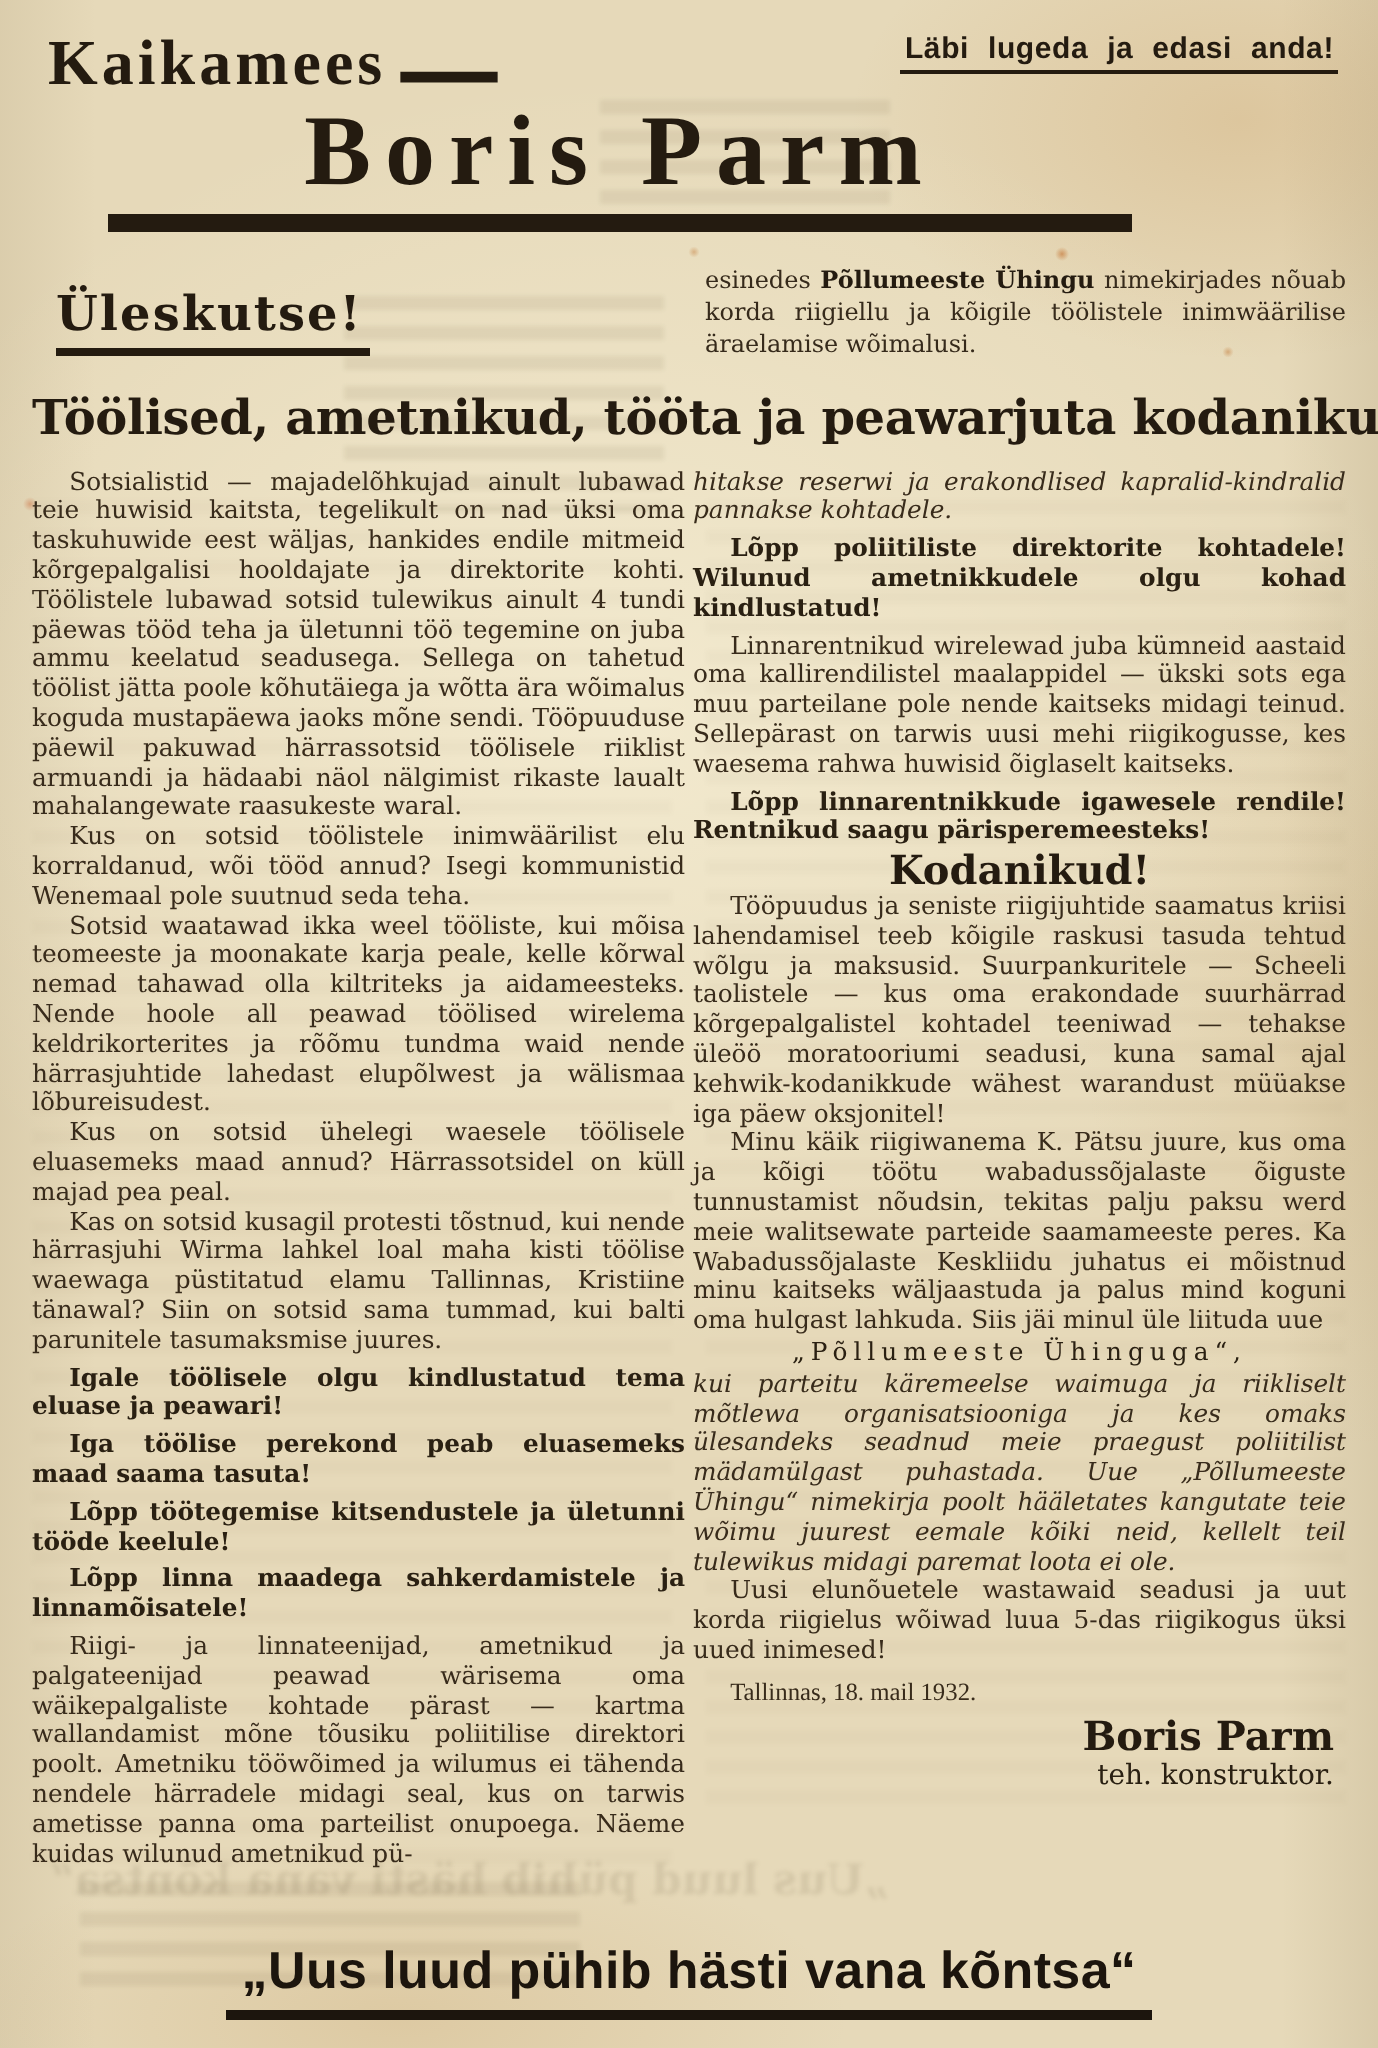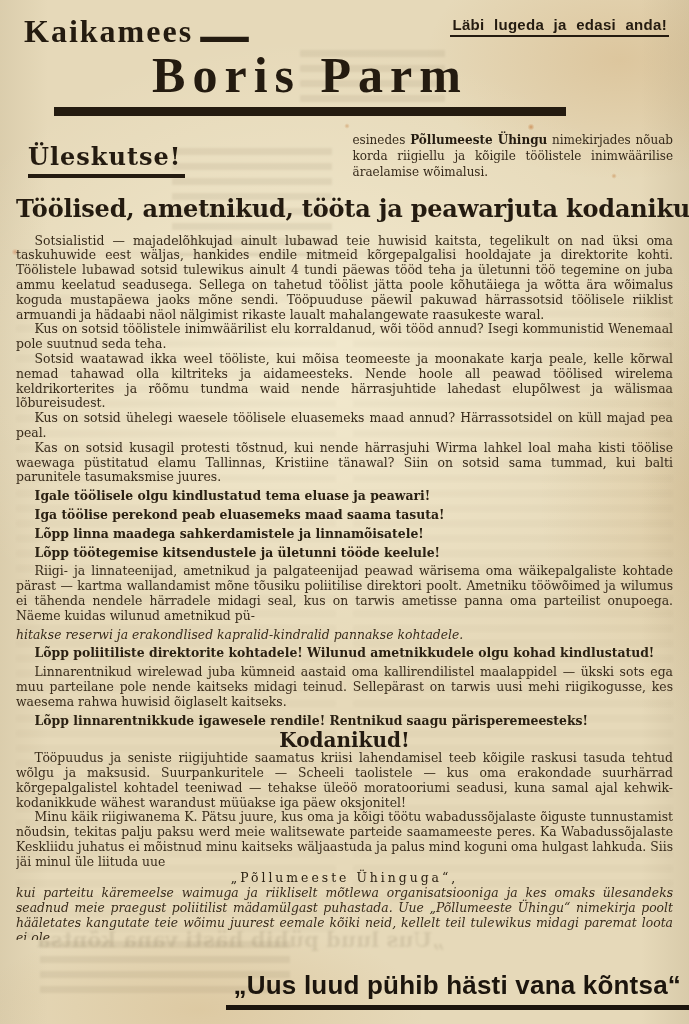--- a/index.html
+++ b/index.html
@@ -56,33 +56,33 @@
   .intro-row>*{flex:1;min-width:0;}
   .call-heading{display:inline-block;margin:10px 0 0 12px;font-size:24px;font-weight:bold;
     color:#241b10;border-bottom:4px solid #241b10;padding:0 4px 3px 0;letter-spacing:1px;}
   .intro-text{margin:0;font-size:12px;line-height:16px;text-align:justify;color:#362a1b;}
   .intro-text b{color:#241b10;}
 
   .headline{margin:14px 0 0;font-size:24px;font-weight:bold;color:#241b10;
     letter-spacing:-0.2px;white-space:nowrap;text-align:center;line-height:1.25;}
 
   .columns{display:flex;gap:4px;margin-top:10px;height:706px;overflow:hidden;
-    font-size:12.4px;line-height:14.8px;text-align:justify;color:#382b1b;flex-direction:column;}
+    font-size:12.4px;line-height:14.8px;text-align:justify;color:#382b1b;}
   .col{flex:1;min-width:0;}
   .col p{margin:0;text-indent:1.5em;}
   .col p.cont{text-indent:0;font-style:italic;}
   .col p.slogan{font-weight:bold;margin:4px 0;color:#2a2012;}
   .section-heading{font-weight:bold;font-size:20px;text-align:center;margin:5px 0 3px;color:#241b10;}
   .union-line{text-align:center;letter-spacing:3px;margin:1px 0;color:#2a2012;}
   .col p.dateline{font-family:"Liberation Serif",serif;margin-top:6px;}
   .signature{margin-top:3px;text-align:right;padding-right:6px;}
   .sig-name{font-size:20px;font-weight:bold;color:#241b10;line-height:1.15;}
   .sig-title{font-size:14px;margin-top:1px;color:#2a2012;}
 
-  .footer{position:absolute;left:0;right:0;bottom:14px;text-align:right;z-index:3;}
+  .footer{position:absolute;left:0;right:0;bottom:14px;text-align:center;z-index:3;}
   .footer-inner{display:inline-block;font-family:"Liberation Sans",sans-serif;font-weight:bold;
     font-size:26px;color:#1c150d;border-bottom:5px solid #1c150d;padding:0 8px 4px;letter-spacing:.2px;}
 </style>
 </head>
 <body>
 
 <div class="page">
 
   <div class="ghost g1"></div>
   <div class="ghost g2"></div>
@@ -112,22 +112,22 @@
     <div class="columns">
 
       <div class="col">
         <p>Sotsialistid — majadelõhkujad ainult lubawad teie huwisid kaitsta, tegelikult on nad üksi oma taskuhuwide eest wäljas, hankides endile mitmeid kõrgepalgalisi hooldajate ja direktorite kohti. Töölistele lubawad sotsid tulewikus ainult 4 tundi päewas tööd teha ja ületunni töö tegemine on juba ammu keelatud seadusega. Sellega on tahetud töölist jätta poole kõhutäiega ja wõtta ära wõimalus koguda mustapäewa jaoks mõne sendi. Tööpuuduse päewil pakuwad härrassotsid töölisele riiklist armuandi ja hädaabi näol nälgimist rikaste laualt mahalangewate raasukeste waral.</p>
         <p>Kus on sotsid töölistele inimwäärilist elu korraldanud, wõi tööd annud? Isegi kommunistid Wenemaal pole suutnud seda teha.</p>
         <p>Sotsid waatawad ikka weel tööliste, kui mõisa teomeeste ja moonakate karja peale, kelle kõrwal nemad tahawad olla kiltriteks ja aidameesteks. Nende hoole all peawad töölised wirelema keldrikorterites ja rõõmu tundma waid nende härrasjuhtide lahedast elupõlwest ja wälismaa lõbureisudest.</p>
         <p>Kus on sotsid ühelegi waesele töölisele eluasemeks maad annud? Härrassotsidel on küll majad pea peal.</p>
         <p>Kas on sotsid kusagil protesti tõstnud, kui nende härrasjuhi Wirma lahkel loal maha kisti töölise waewaga püstitatud elamu Tallinnas, Kristiine tänawal? Siin on sotsid sama tummad, kui balti parunitele tasumaksmise juures.</p>
         <p class="slogan">Igale töölisele olgu kindlustatud tema eluase ja peawari!</p>
         <p class="slogan">Iga töölise perekond peab eluasemeks maad saama tasuta!</p>
+        <p class="slogan">Lõpp töötegemise kitsendustele ja ületunni tööde keelule!</p>
         <p class="slogan">Lõpp linna maadega sahkerdamistele ja linnamõisatele!</p>
-        <p class="slogan">Lõpp töötegemise kitsendustele ja ületunni tööde keelule!</p>
         <p>Riigi- ja linnateenijad, ametnikud ja palgateenijad peawad wärisema oma wäikepalgaliste kohtade pärast — kartma wallandamist mõne tõusiku poliitilise direktori poolt. Ametniku tööwõimed ja wilumus ei tähenda nendele härradele midagi seal, kus on tarwis ametisse panna oma parteilist onupoega. Näeme kuidas wilunud ametnikud pü-</p>
       </div>
 
       <div class="col">
         <p class="cont">hitakse reserwi ja erakondlised kapralid-kindralid pannakse kohtadele.</p>
         <p class="slogan">Lõpp poliitiliste direktorite kohtadele! Wilunud ametnikkudele olgu kohad kindlustatud!</p>
         <p>Linnarentnikud wirelewad juba kümneid aastaid oma kallirendilistel maalappidel — ükski sots ega muu parteilane pole nende kaitseks midagi teinud. Sellepärast on tarwis uusi mehi riigikogusse, kes waesema rahwa huwisid õiglaselt kaitseks.</p>
         <p class="slogan">Lõpp linnarentnikkude igawesele rendile! Rentnikud saagu pärisperemeesteks!</p>
         <div class="section-heading">Kodanikud!</div>
         <p>Tööpuudus ja seniste riigijuhtide saamatus kriisi lahendamisel teeb kõigile raskusi tasuda tehtud wõlgu ja maksusid. Suurpankuritele — Scheeli taolistele — kus oma erakondade suurhärrad kõrgepalgalistel kohtadel teeniwad — tehakse üleöö moratooriumi seadusi, kuna samal ajal kehwik-kodanikkude wähest warandust müüakse iga päew oksjonitel!</p>

